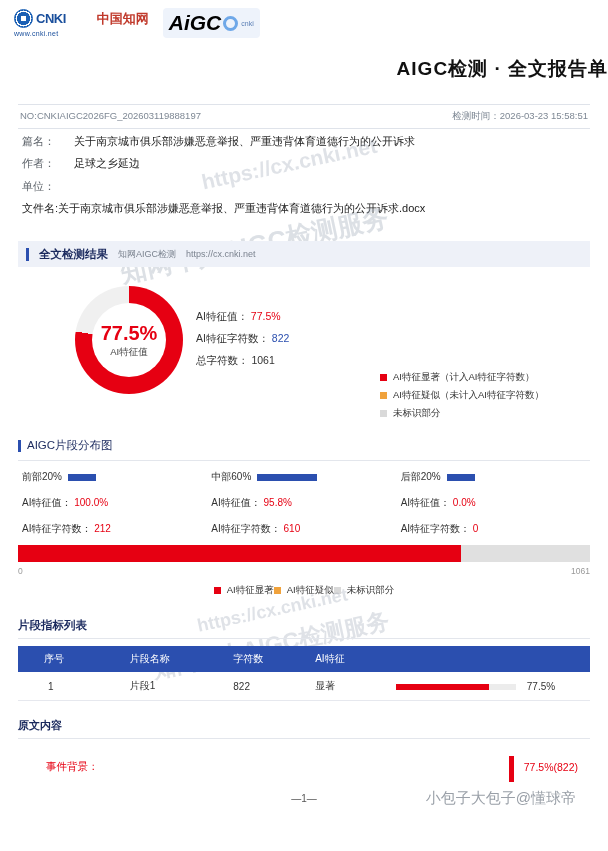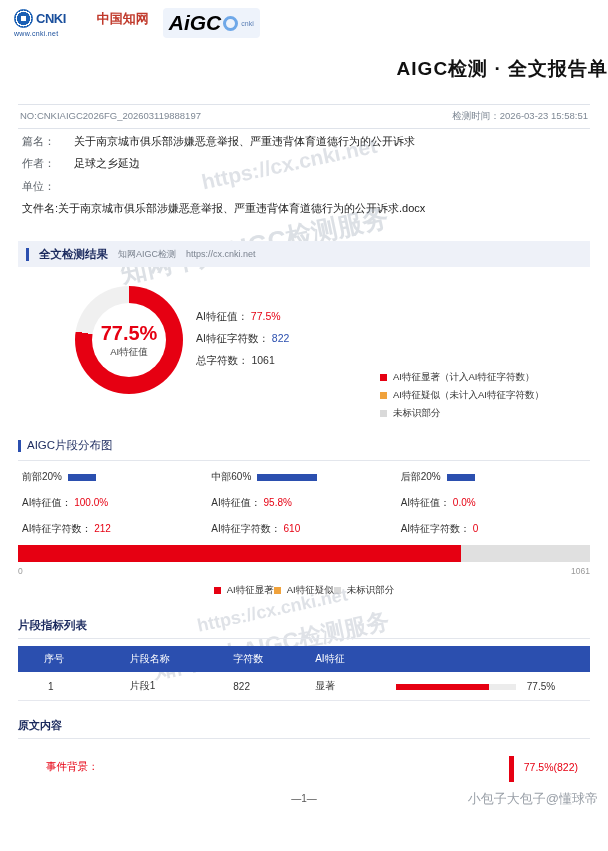--- a/index.html
+++ b/index.html
@@ -436,22 +436,22 @@
     bottom: 14px;
     left: 0;
     width: 100%;
     text-align: center;
     font-size: 10px;
     color: #555;
   }
   .watermark-br {
     position: absolute;
     bottom: 10px;
-    right: 10px;
-    font-size: 13px;
+    right: 32px;
+    font-size: 15px;
     color: #9aa0a8;
   }
   
   .wm {
     position: absolute;
     pointer-events: none;
     color: rgba(150,160,175,0.30);
     white-space: nowrap;
     font-weight: bold;
   }

